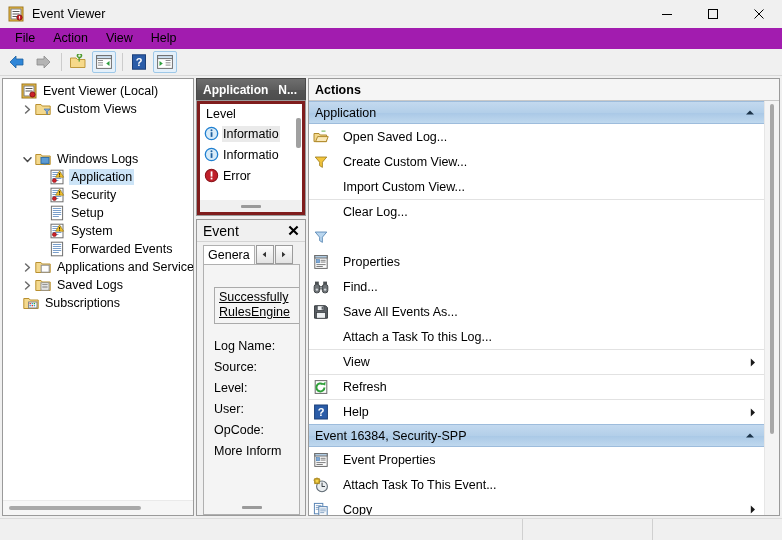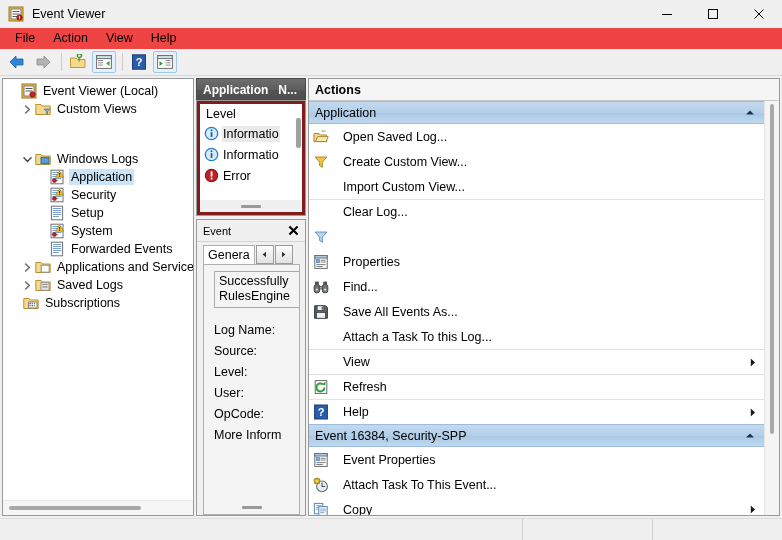--- a/index.html
+++ b/index.html
@@ -47,21 +47,21 @@
     width: 46px; height: 28px;
     display: flex; align-items: center; justify-content: center;
     font-size: 12px; color: #000;
   }
   #wincontrols .wc svg { display:block; }
 
   
   #menubar {
     height: 21px; flex: 0 0 21px;
     display: flex; align-items: center;
-    background: #ef4444;
+    background: #a21caf;
     padding-left: 6px;
   }
   #menubar .menu-item {
     padding: 2px 9px 3px 9px;
     font-size: 12.5px;
     color: #000;
     white-space: nowrap;
   }
 
   
@@ -230,21 +230,21 @@
     border: 1px solid #9a9a9a;
     background: #f0f0f0;
     display: flex; flex-direction: column;
     min-height: 0;
     overflow: hidden;
   }
   #event-title {
     height: 22px; flex: 0 0 22px;
     display: flex; align-items: center;
     padding: 0 4px 0 6px;
-    font-size: 11px;
+    font-size: 14px;
     border-bottom: 1px solid #d4d4d4;
     background: #f0f0f0;
   }
   #event-title .et-label { flex: 1 1 auto; }
   #event-title .et-close {
     width: 16px; height: 16px;
     display: flex; align-items: center; justify-content: center;
     font-weight: bold; font-size: 13px;
   }
   #event-tabs {
@@ -276,30 +276,31 @@
     flex: 1 1 auto;
     margin: 0 5px 0 6px;
     background: #f4f4f4;
     border: 1px solid #b0b0b0;
     display: flex; flex-direction: column;
     min-height: 0;
     overflow: hidden;
     padding: 6px 0 0 0;
   }
   #event-msgbox {
-    margin: 0 0 0 10px;
+    margin: 16px 0 0 10px;
     border: 1px solid #aaaaaa;
     border-right: none;
     background: #f4f4f4;
     padding: 2px 0 3px 4px;
     font-size: 12.5px;
     line-height: 15px;
     white-space: nowrap;
     overflow: hidden;
     flex: 0 0 auto;
+    text-decoration: underline;
   }
   #event-fields {
     margin-top: 12px;
     padding-left: 10px;
     flex: 1 1 auto;
     overflow: hidden;
   }
   #event-fields .fld {
     height: 21px;
     font-size: 12.5px;

